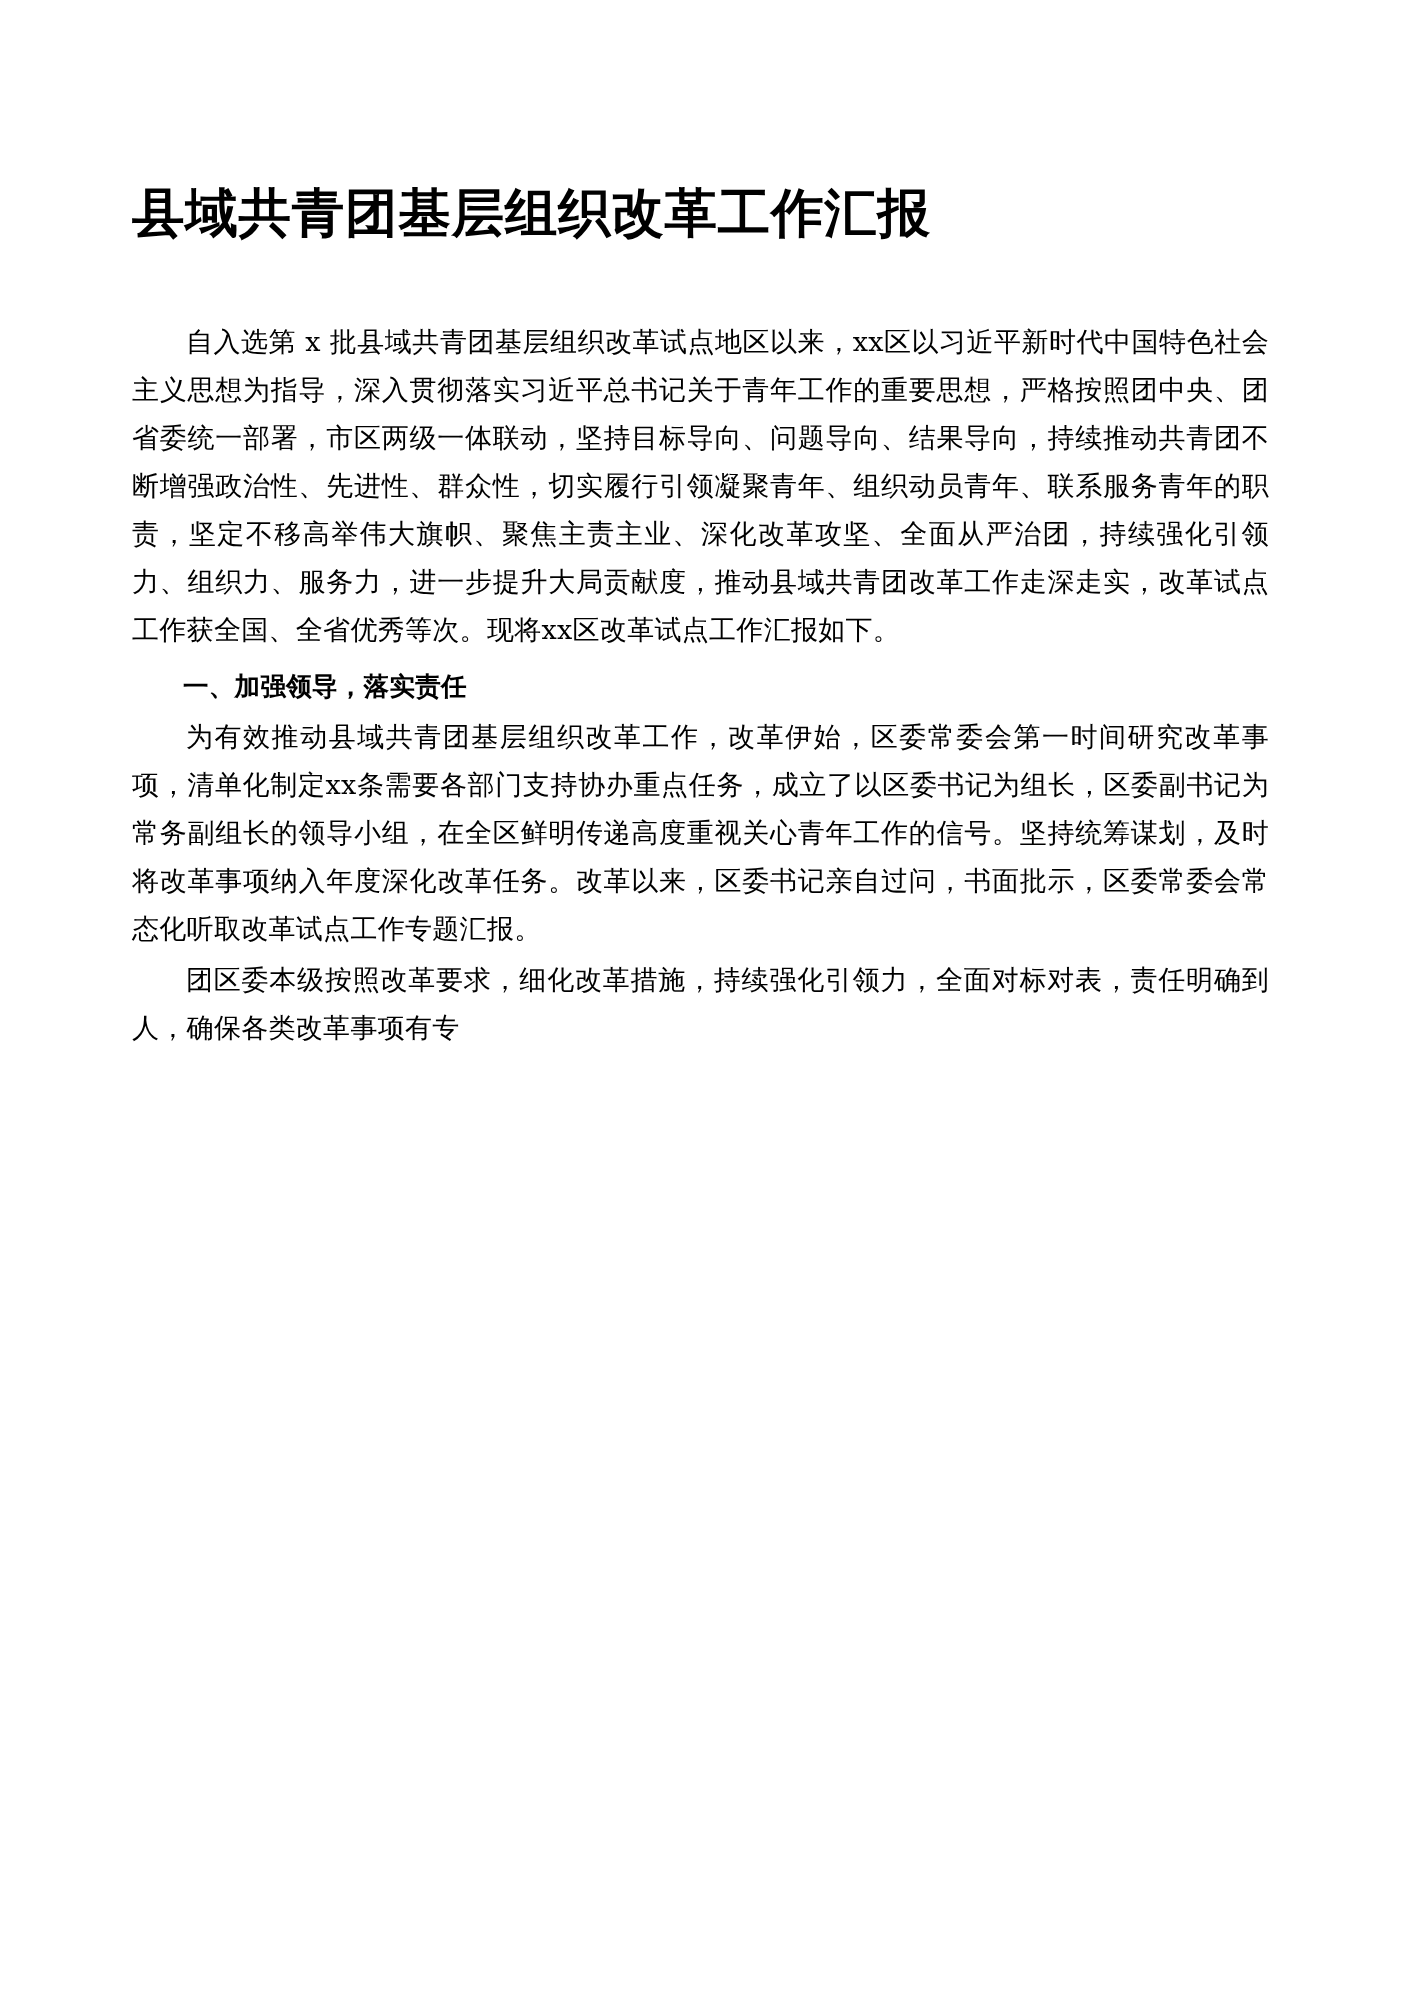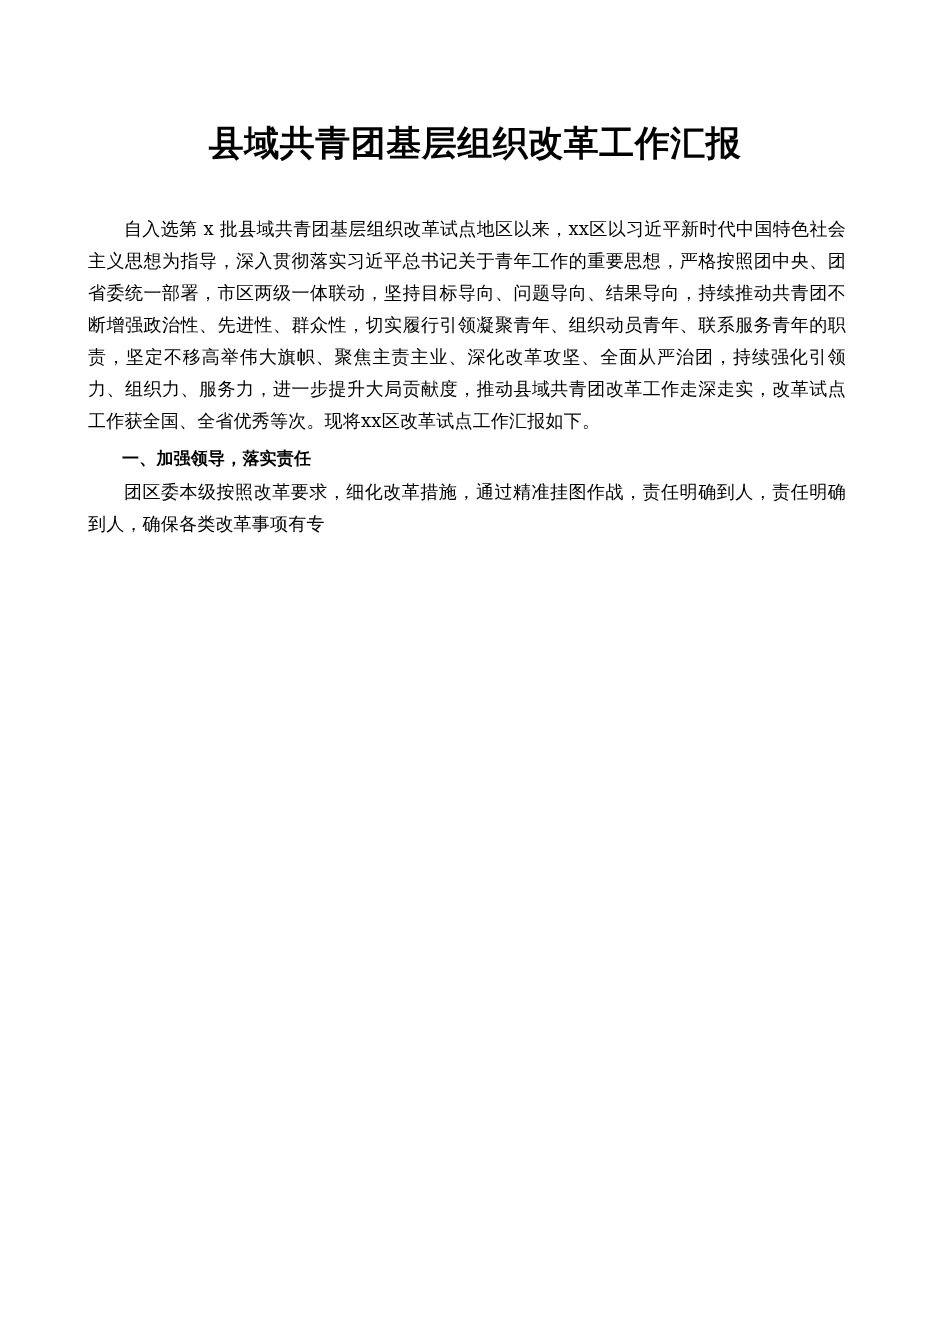--- a/index.html
+++ b/index.html
@@ -19,21 +19,21 @@
     width: 950px;
     height: 1344px;
     padding: 120px 88px 40px 88px;
     background: #ffffff;
   }
   .doc-title {
     font-family: "DejaVu Sans", "Liberation Sans", sans-serif;
     font-weight: bold;
     font-size: 35px;
     line-height: 1.35;
-    text-align: center;
+    text-align: left;
     letter-spacing: 0.5px;
     margin: 0 0 46px 0;
   }
   .para {
     font-size: 18px;
     line-height: 1.78;
     text-align: justify;
     text-justify: inter-ideograph;
     text-indent: 2em;
     margin: 0 16px 2px 0;
@@ -52,15 +52,16 @@
 </head>
 <body>
 
 <div class="page">
   <h1 class="doc-title">县域共青团基层组织改革工作汇报</h1>
 
   <p class="para">自入选第 x 批县域共青团基层组织改革试点地区以来，xx区以习近平新时代中国特色社会主义思想为指导，深入贯彻落实习近平总书记关于青年工作的重要思想，严格按照团中央、团省委统一部署，市区两级一体联动，坚持目标导向、问题导向、结果导向，持续推动共青团不断增强政治性、先进性、群众性，切实履行引领凝聚青年、组织动员青年、联系服务青年的职责，坚定不移高举伟大旗帜、聚焦主责主业、深化改革攻坚、全面从严治团，持续强化引领力、组织力、服务力，进一步提升大局贡献度，推动县域共青团改革工作走深走实，改革试点工作获全国、全省优秀等次。现将xx区改革试点工作汇报如下。</p>
 
   <p class="section-heading">一、加强领导，落实责任</p>
 
+  <p class="para">为有效推动县域共青团基层组织改革工作，改革伊始，区委常委会第一时间研究改革事项，清单化制定xx条需要各部门支持协办重点任务，成立了以区委书记为组长，区委副书记为常务副组长的领导小组，在全区鲜明传递高度重视关心青年工作的信号。坚持统筹谋划，及时将改革事项纳入年度深化改革任务。改革以来，区委书记亲自过问，书面批示，区委常委会常态化听取改革试点工作专题汇报。</p>
 
-  <p class="para">团区委本级按照改革要求，细化改革措施，通过精准挂图作战，责任明确到人，责任明确到人，确保各类改革事项有专</p>
+  <p class="para">团区委本级按照改革要求，细化改革措施，持续强化引领力，全面对标对表，责任明确到人，确保各类改革事项有专</p>
 </div>
 
 </body></html>

